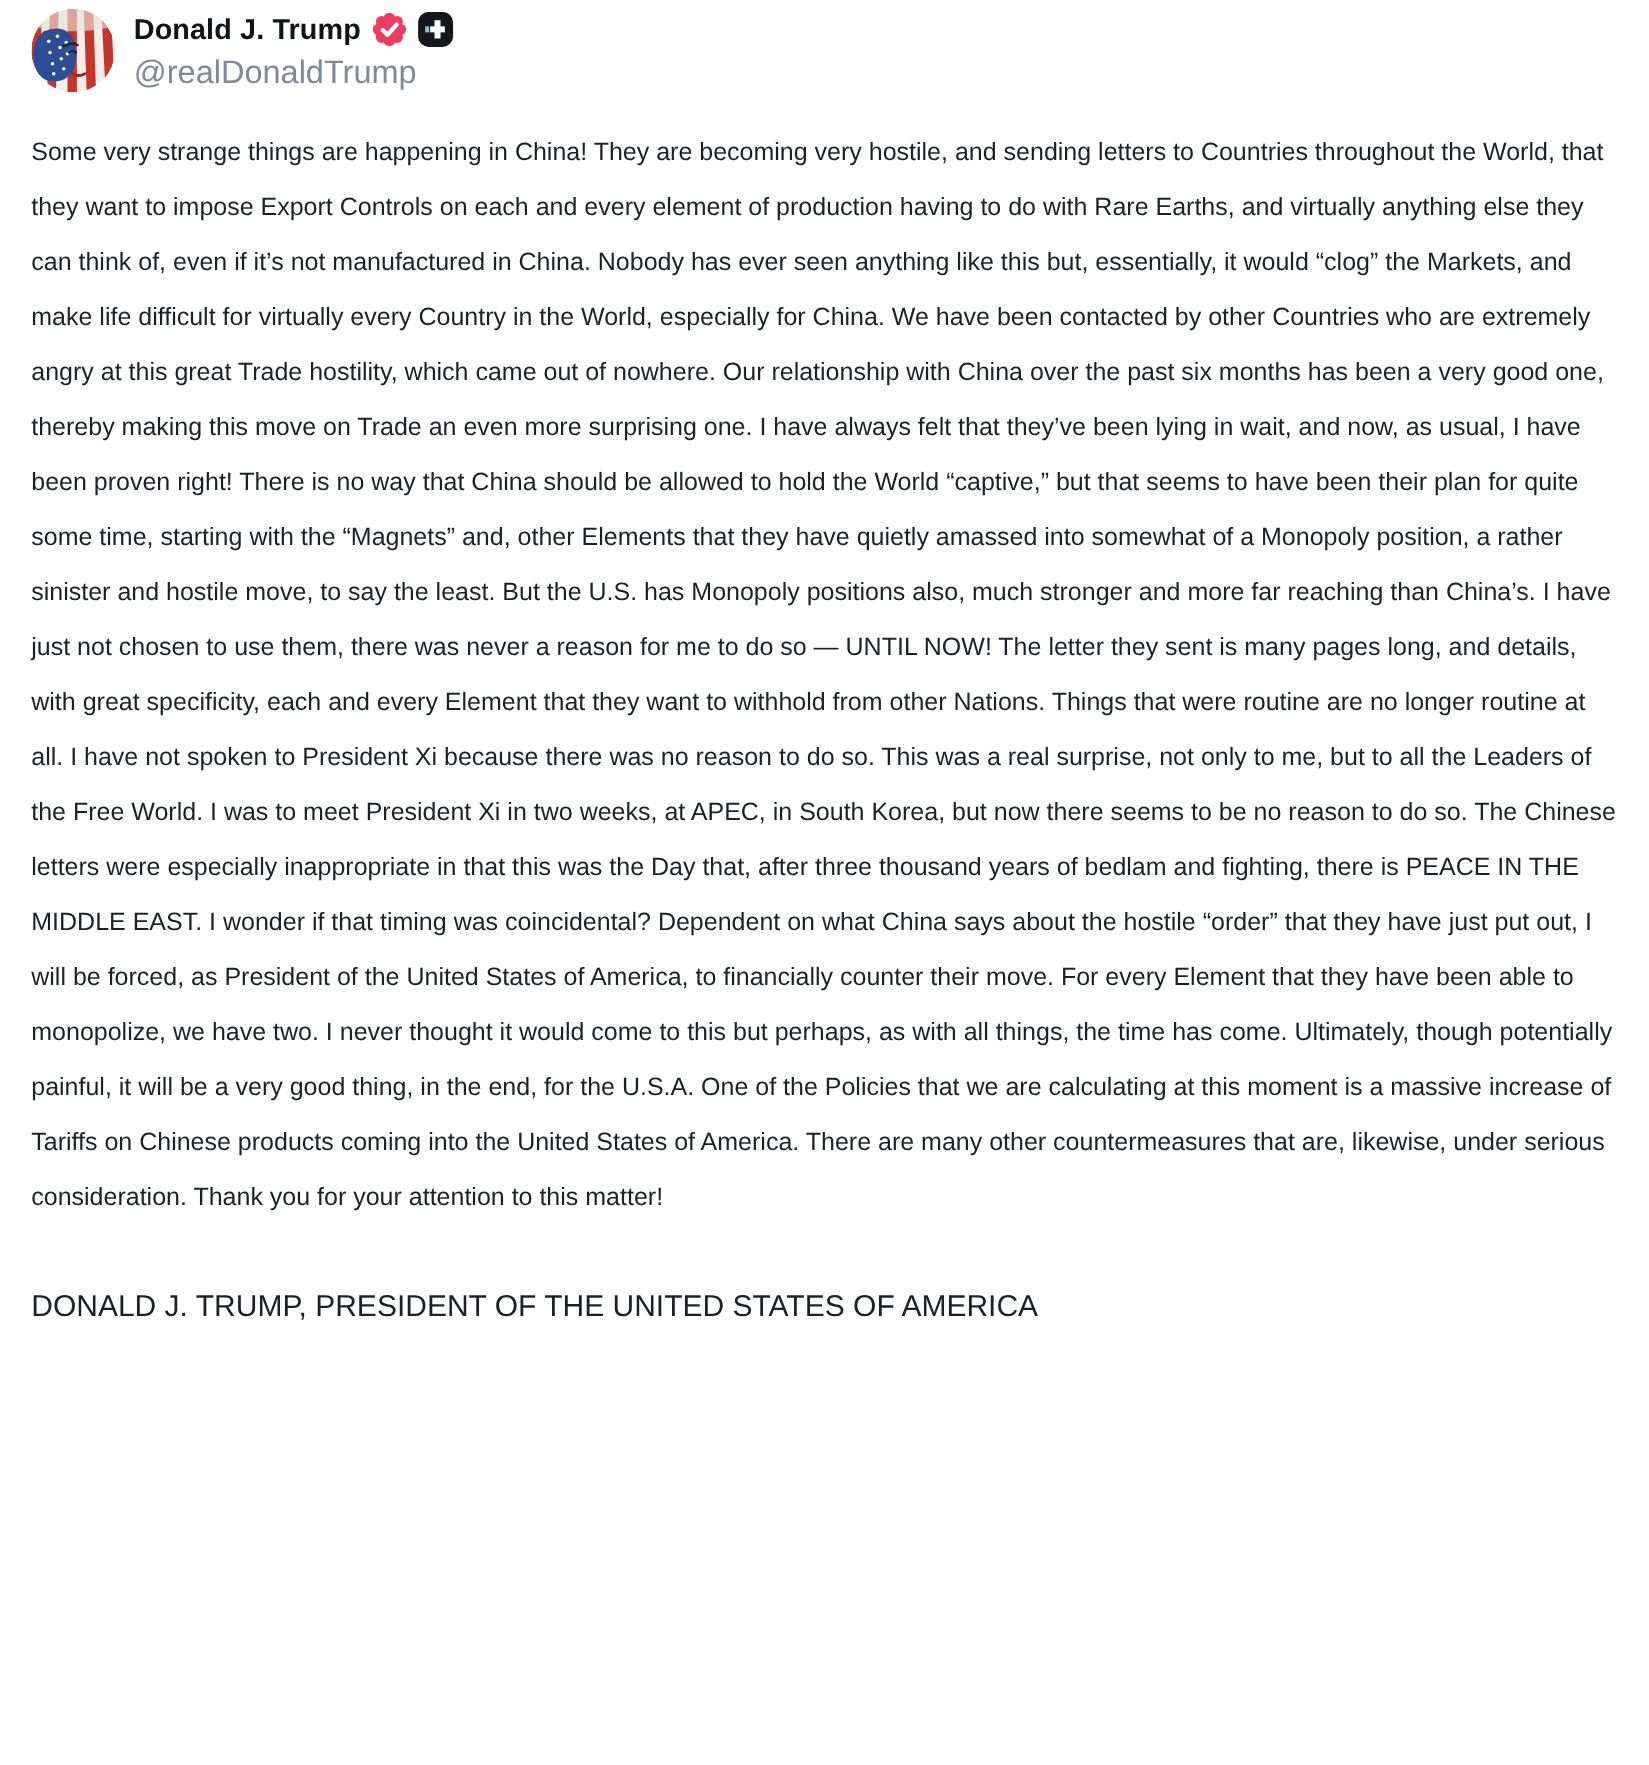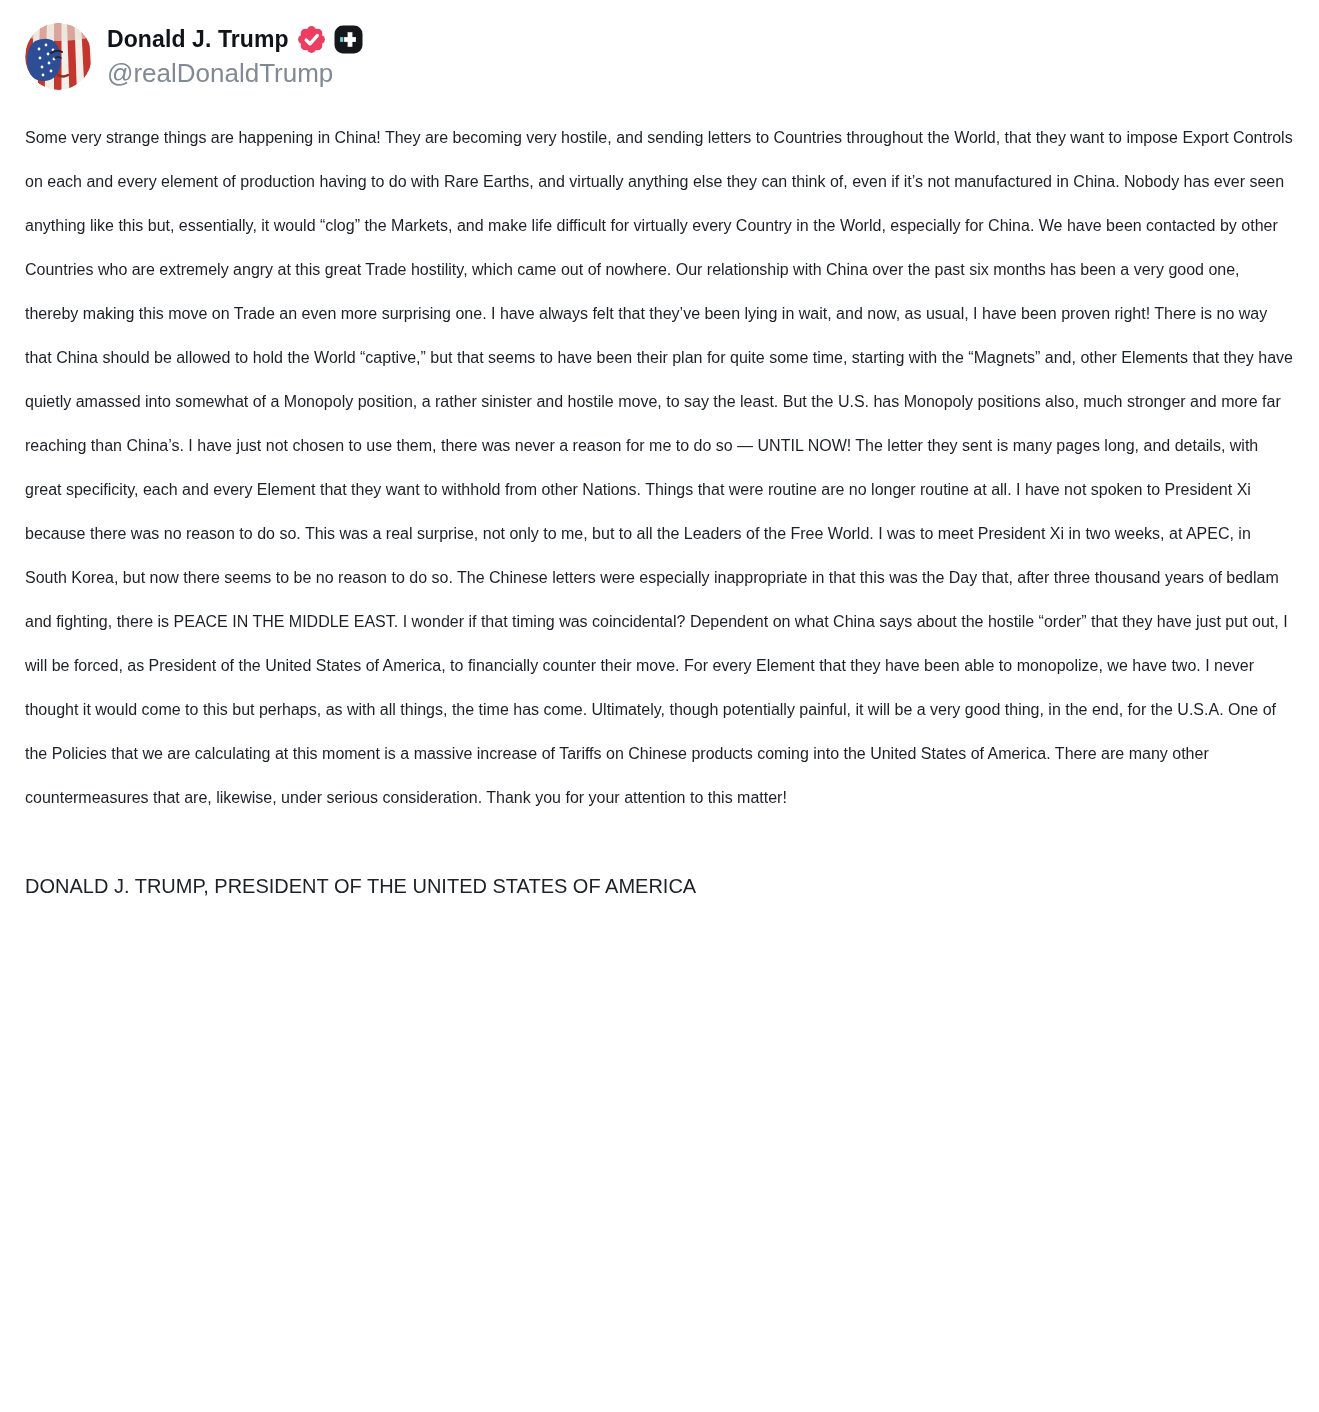--- a/index.html
+++ b/index.html
@@ -4,21 +4,21 @@
 <style>
   * { margin: 0; padding: 0; box-sizing: border-box; }
   html, body { background: #ffffff; }
   body {
     width: 1319px;
     min-height: 1412px;
     margin: 0 auto;
     font-family: "Liberation Sans", "DejaVu Sans", sans-serif;
     overflow-x: hidden;
   }
-  .post { padding: 23px 25px 10px 25px; }
+  .post { padding: 7px 25px 10px 25px; }
 
   .post-header {
     display: flex;
     align-items: center;
     gap: 15px;
   }
   .avatar {
     width: 67px;
     height: 67px;
     border-radius: 50%;
@@ -41,27 +41,27 @@
   .truthplus-badge svg { display: block; width: 29px; height: 29px; }
   .handle {
     font-size: 26px;
     color: #808994;
     margin-top: 4px;
     cursor: pointer;
   }
 
   .post-body { margin-top: 26px; }
   .body-text {
-    font-size: 16px;
+    font-size: 20px;
     line-height: 44px;
     color: #1d2127;
     white-space: pre-wrap;
   }
   .signature {
-    font-size: 20px;
+    font-size: 24px;
     line-height: 44px;
     color: #1d2127;
     margin-top: 44px;
   }
 </style>
 </head>
 <body>
 
 <article class="post">
 

